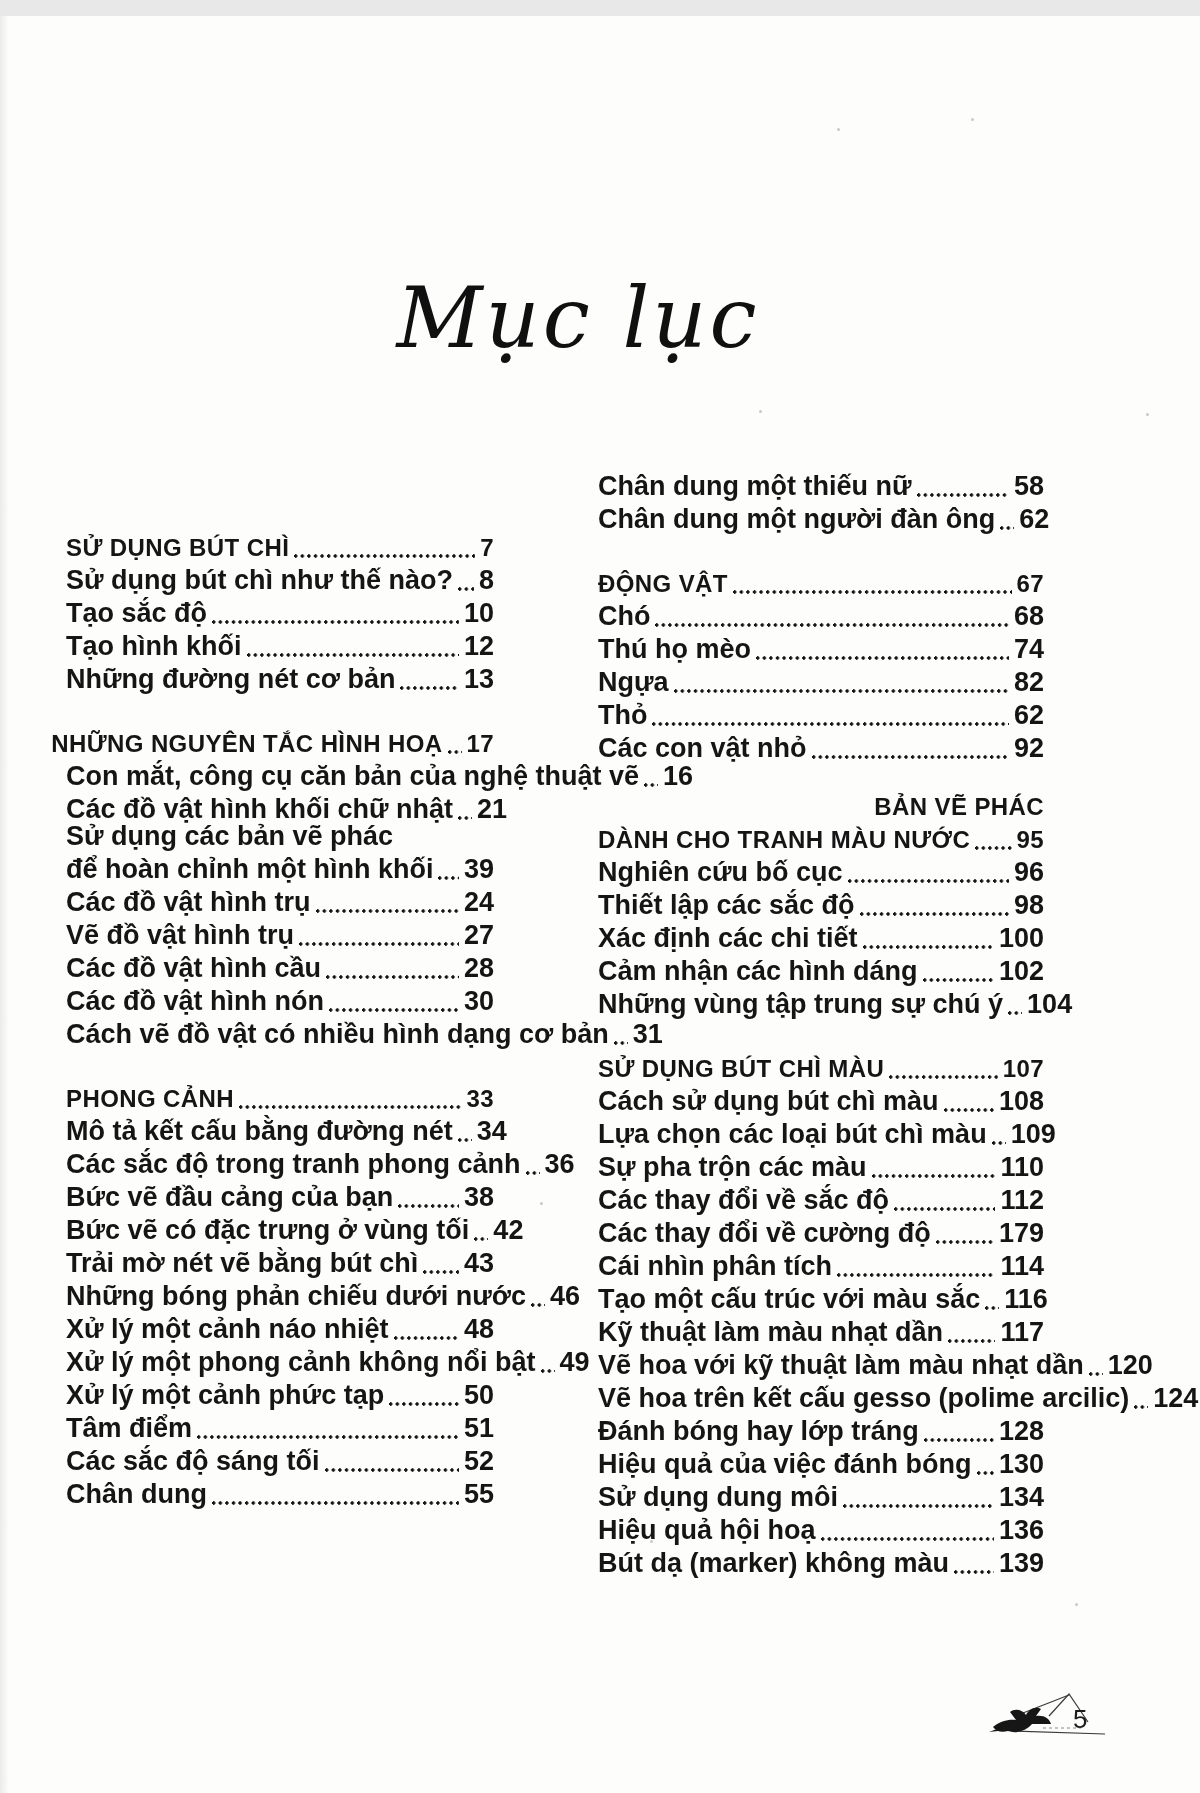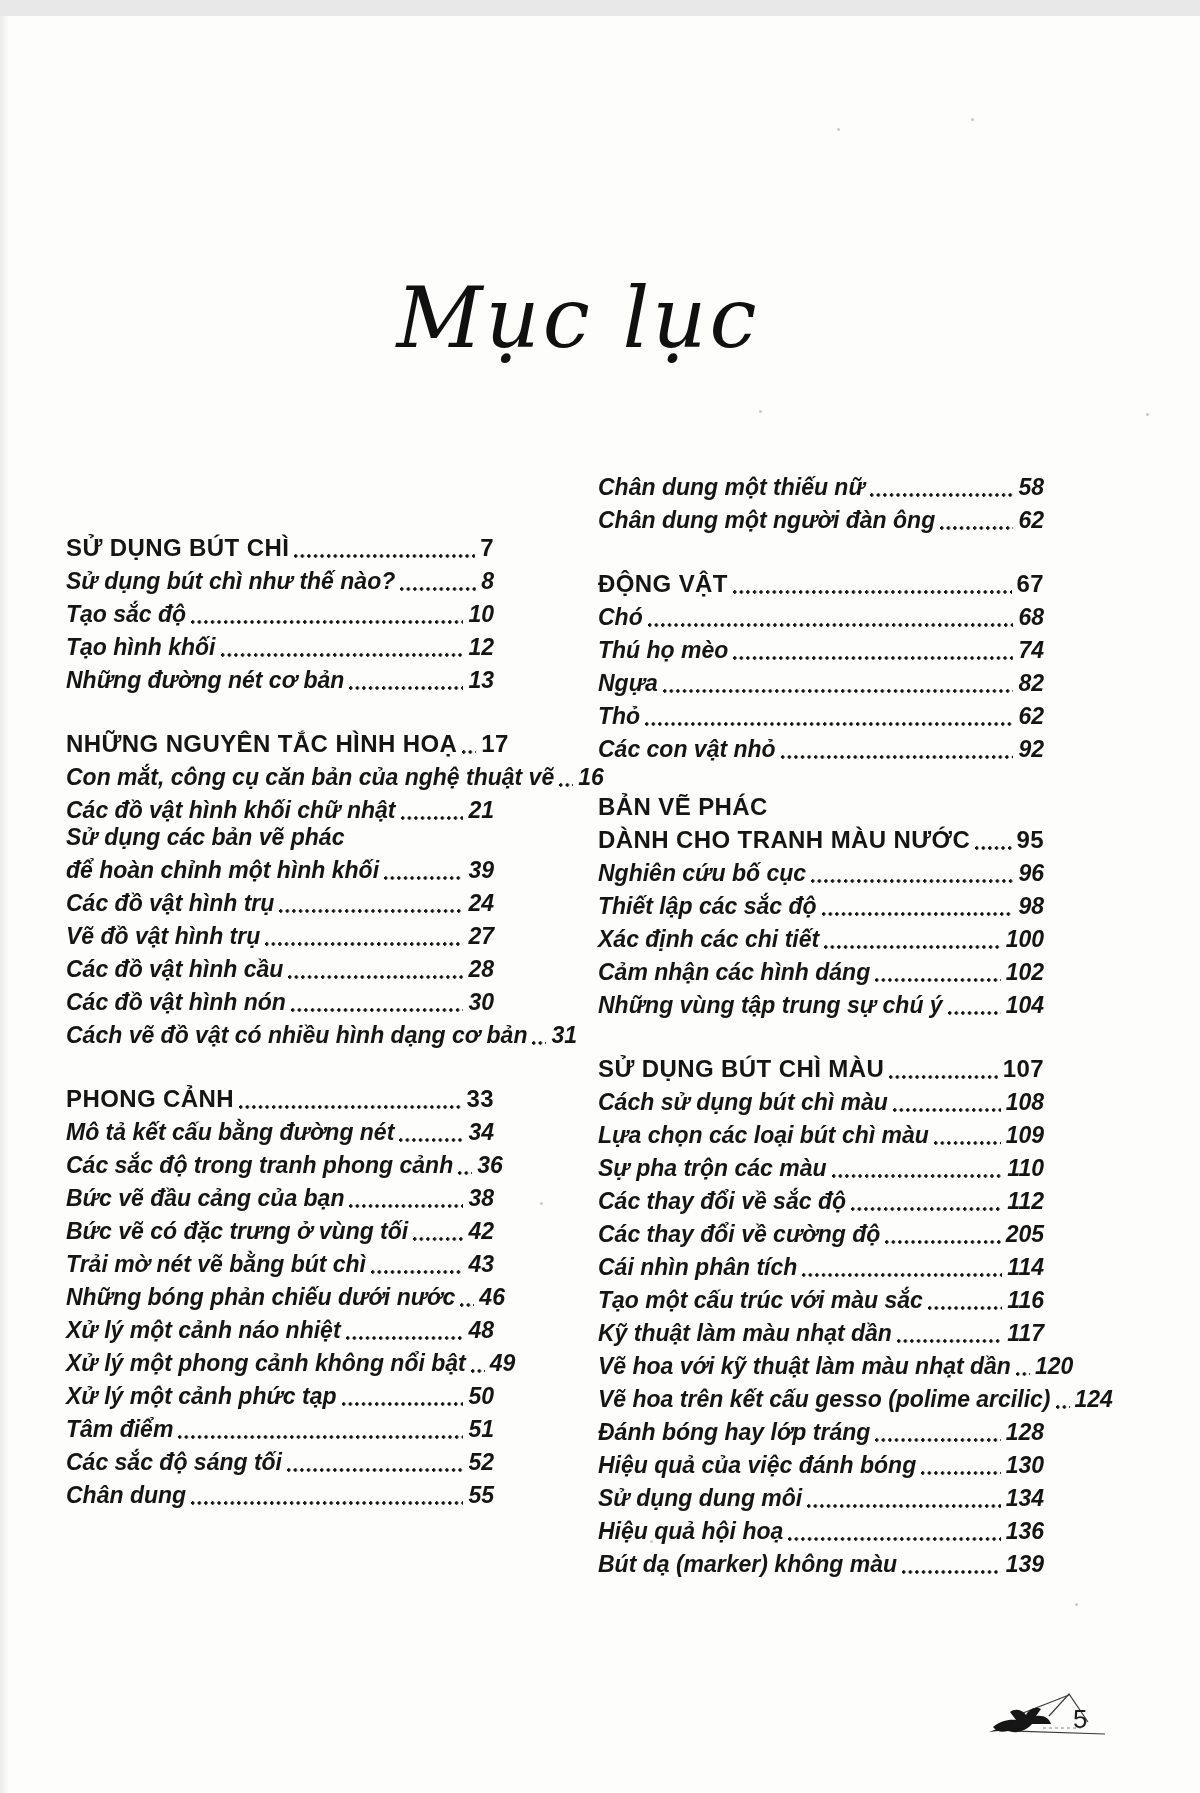--- a/index.html
+++ b/index.html
@@ -34,22 +34,22 @@
   }
   .col{position:absolute;}
   .col-left{left:66px;top:512px;width:428px;}
   .col-right{left:598px;top:451px;width:446px;}
 
   .toc-item.section{margin-top:31px;}
   .col > .toc-item:first-child{margin-top:0;}
 
   .row{display:flex;align-items:flex-end;height:33px;}
   .row.pre{height:27px;}
-  .section .row{font-size:24px;letter-spacing:0.4px;}
-  .entry .row{font-size:23px;font-style:italic;}
+  .section .row{font-size:24px;letter-spacing:0.4px;justify-content:flex-end;}
+  .entry .row{font-size:27px;}
 
   .label{white-space:nowrap;line-height:1.04;font-weight:bold;}
   .pagenum{line-height:1.04;font-weight:bold;margin-left:2px;}
   .dots{
     flex:1 1 auto;min-width:14px;height:4px;
     margin:0 3px 3px 5px;
     background-image:radial-gradient(circle at 1.7px 2px,var(--ink) 1.5px,rgba(0,0,0,0) 1.9px);
     background-size:6.6px 4px;
     background-repeat:repeat-x;
   }
@@ -399,21 +399,21 @@
         <div class="row">
           <span class="label">Các thay đổi về sắc độ</span>
           <span class="dots"></span>
           <span class="pagenum">112</span>
         </div>
       </div>
       <div class="toc-item entry">
         <div class="row">
           <span class="label">Các thay đổi về cường độ</span>
           <span class="dots"></span>
-          <span class="pagenum">205</span>
+          <span class="pagenum">179</span>
         </div>
       </div>
       <div class="toc-item entry">
         <div class="row">
           <span class="label">Cái nhìn phân tích</span>
           <span class="dots"></span>
           <span class="pagenum">114</span>
         </div>
       </div>
       <div class="toc-item entry">

